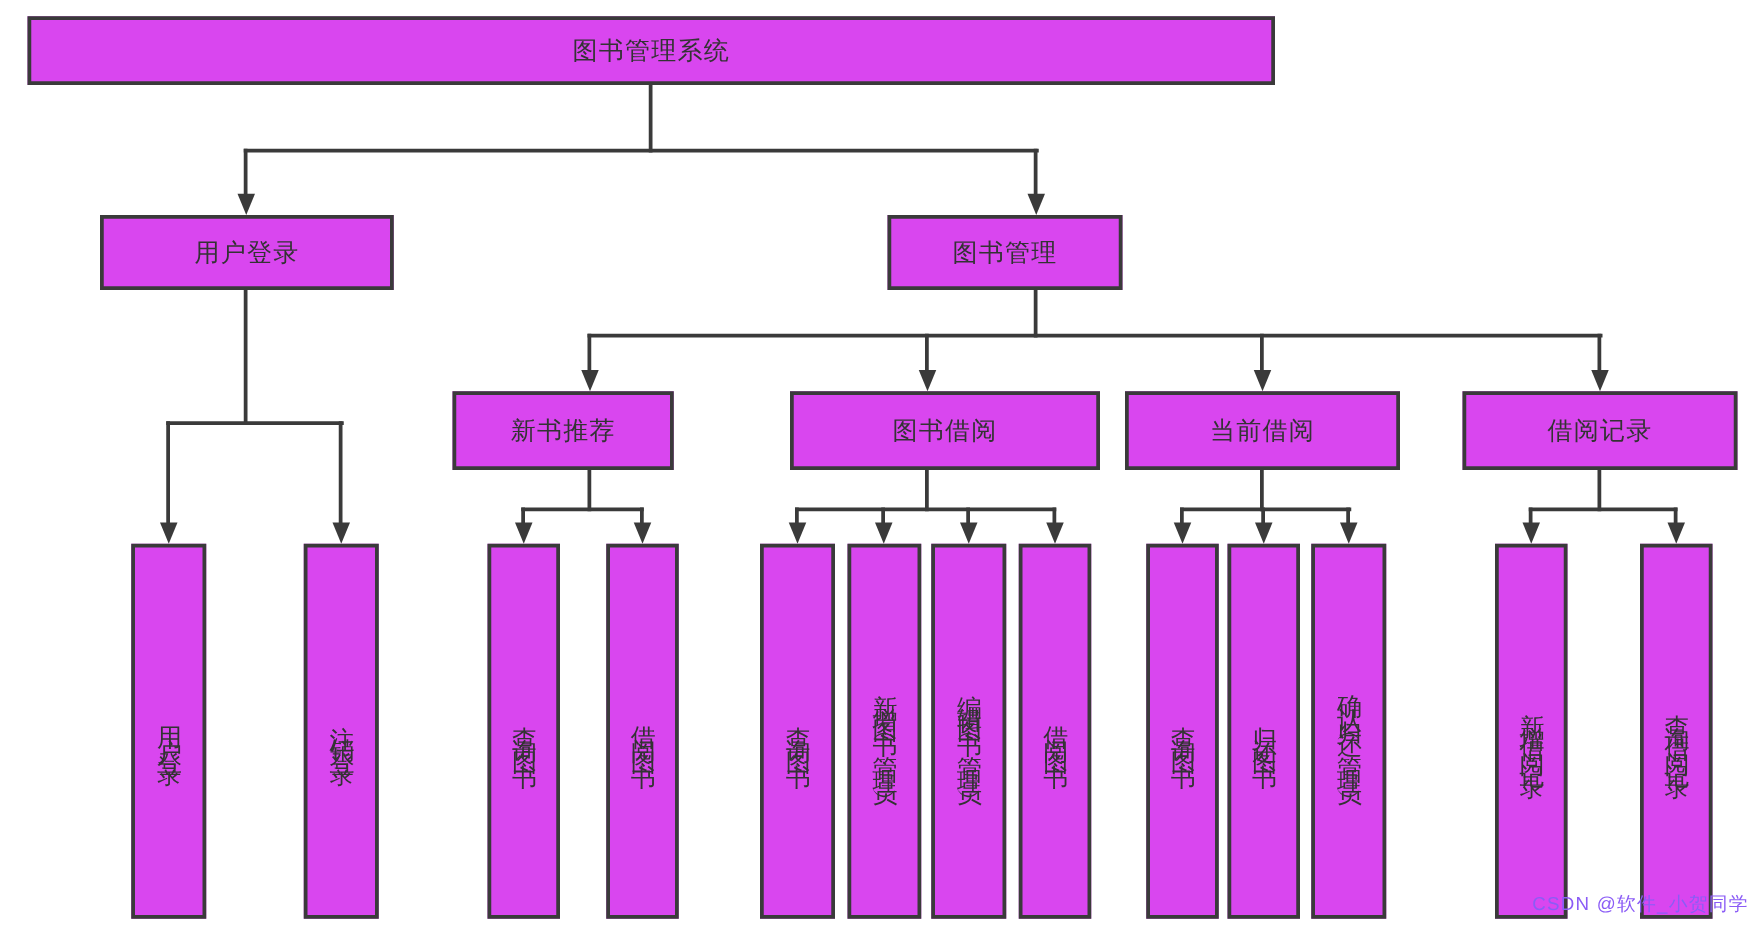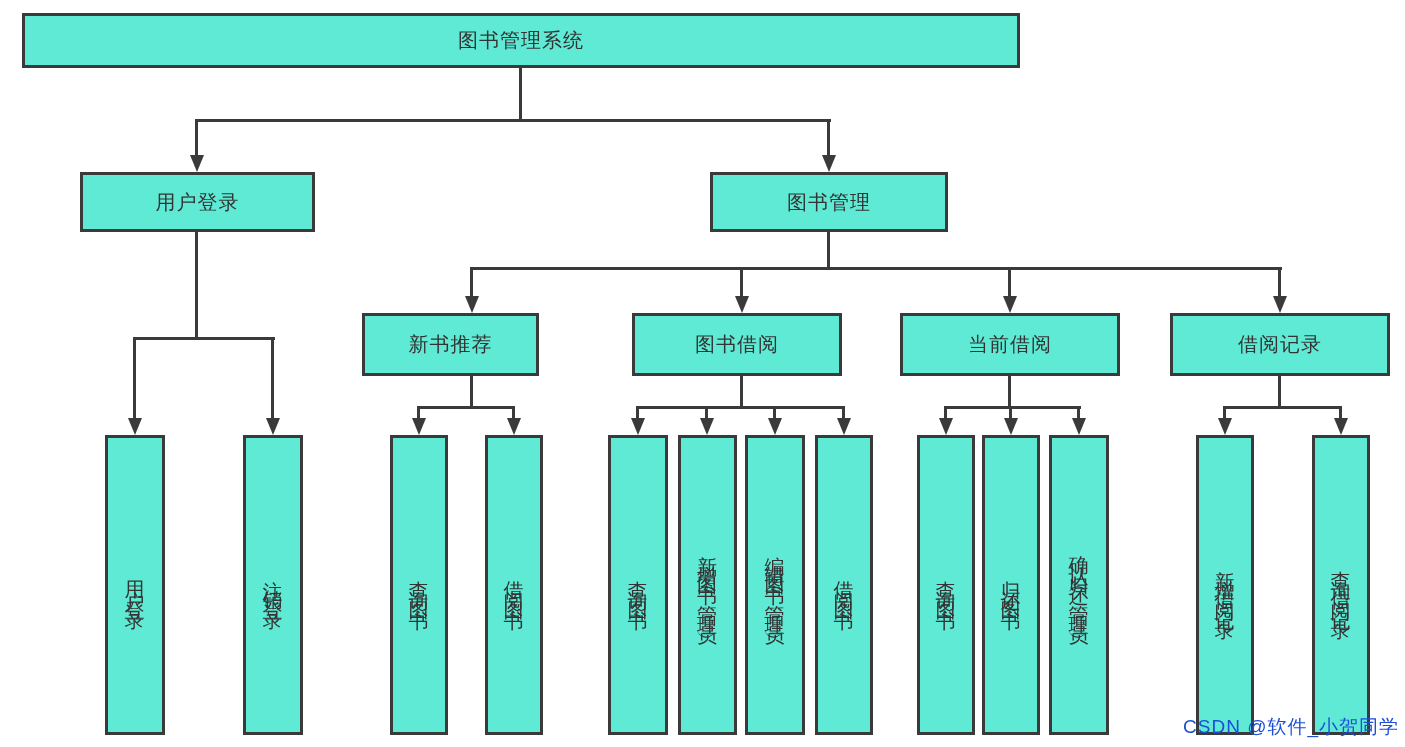--- a/index.html
+++ b/index.html
@@ -8,21 +8,21 @@
     width: 1405px;
     height: 747px;
     background: #ffffff;
     font-family: "Liberation Sans", "DejaVu Sans", sans-serif;
     overflow: hidden;
   }
   .box {
     position: absolute;
     box-sizing: border-box;
     border: 3px solid #3a3a3a;
-    background: #5eead4;
+    background: #d946ef;
     display: flex;
     align-items: center;
     justify-content: center;
     font-size: 20px;
     color: #333333;
     letter-spacing: 1px;
     white-space: nowrap;
   }
   .leaf {
     writing-mode: vertical-lr;
@@ -42,62 +42,62 @@
     width: 0;
     height: 0;
     border-left: 7px solid transparent;
     border-right: 7px solid transparent;
     border-top: 17px solid #3a3a3a;
   }
   .watermark {
     position: absolute;
     top: 714px;
     right: 6px;
-    font-size: 19px;
-    color: #1d4ed8;
+    font-size: 15px;
+    color: #8b5cf6;
     letter-spacing: 1px;
   }
 </style>
 </head>
 <body>
 
 <div class="canvas">
 
   <div class="box" style="left:22px; top:13px; width:998px; height:55px;">图书管理系统</div>
 
   <div class="vline" style="left:519px; top:68px; height:54px;"></div>
   <div class="hline" style="left:195px; top:119px; width:636px;"></div>
   <div class="vline" style="left:195px; top:119px; height:38px;"></div>
   <div class="arrow" style="left:190px; top:155px;"></div>
   <div class="vline" style="left:827px; top:119px; height:38px;"></div>
   <div class="arrow" style="left:822px; top:155px;"></div>
 
   <div class="box" style="left:80px; top:172px; width:235px; height:60px;">用户登录</div>
-  <div class="box" style="left:710px; top:172px; width:238px; height:60px;">图书管理</div>
+  <div class="box" style="left:710px; top:172px; width:188px; height:60px;">图书管理</div>
 
   <div class="vline" style="left:195px; top:232px; height:108px;"></div>
   <div class="hline" style="left:133px; top:337px; width:142px;"></div>
   <div class="vline" style="left:133px; top:337px; height:84px;"></div>
   <div class="arrow" style="left:128px; top:418px;"></div>
   <div class="vline" style="left:271px; top:337px; height:84px;"></div>
   <div class="arrow" style="left:266px; top:418px;"></div>
 
   <div class="vline" style="left:827px; top:232px; height:38px;"></div>
   <div class="hline" style="left:470px; top:267px; width:812px;"></div>
   <div class="vline" style="left:470px; top:267px; height:32px;"></div>
   <div class="arrow" style="left:465px; top:296px;"></div>
   <div class="vline" style="left:740px; top:267px; height:32px;"></div>
   <div class="arrow" style="left:735px; top:296px;"></div>
   <div class="vline" style="left:1008px; top:267px; height:32px;"></div>
   <div class="arrow" style="left:1003px; top:296px;"></div>
   <div class="vline" style="left:1278px; top:267px; height:32px;"></div>
   <div class="arrow" style="left:1273px; top:296px;"></div>
 
   <div class="box" style="left:362px; top:313px; width:177px; height:63px;">新书推荐</div>
-  <div class="box" style="left:632px; top:313px; width:210px; height:63px;">图书借阅</div>
+  <div class="box" style="left:632px; top:313px; width:248px; height:63px;">图书借阅</div>
   <div class="box" style="left:1170px; top:313px; width:220px; height:63px;">借阅记录</div>
   <div class="box" style="left:900px; top:313px; width:220px; height:63px;">当前借阅</div>
 
   <div class="vline" style="left:470px; top:376px; height:33px;"></div>
   <div class="hline" style="left:417px; top:406px; width:98px;"></div>
   <div class="vline" style="left:417px; top:406px; height:15px;"></div>
   <div class="arrow" style="left:412px; top:418px;"></div>
   <div class="vline" style="left:512px; top:406px; height:15px;"></div>
   <div class="arrow" style="left:507px; top:418px;"></div>
 

